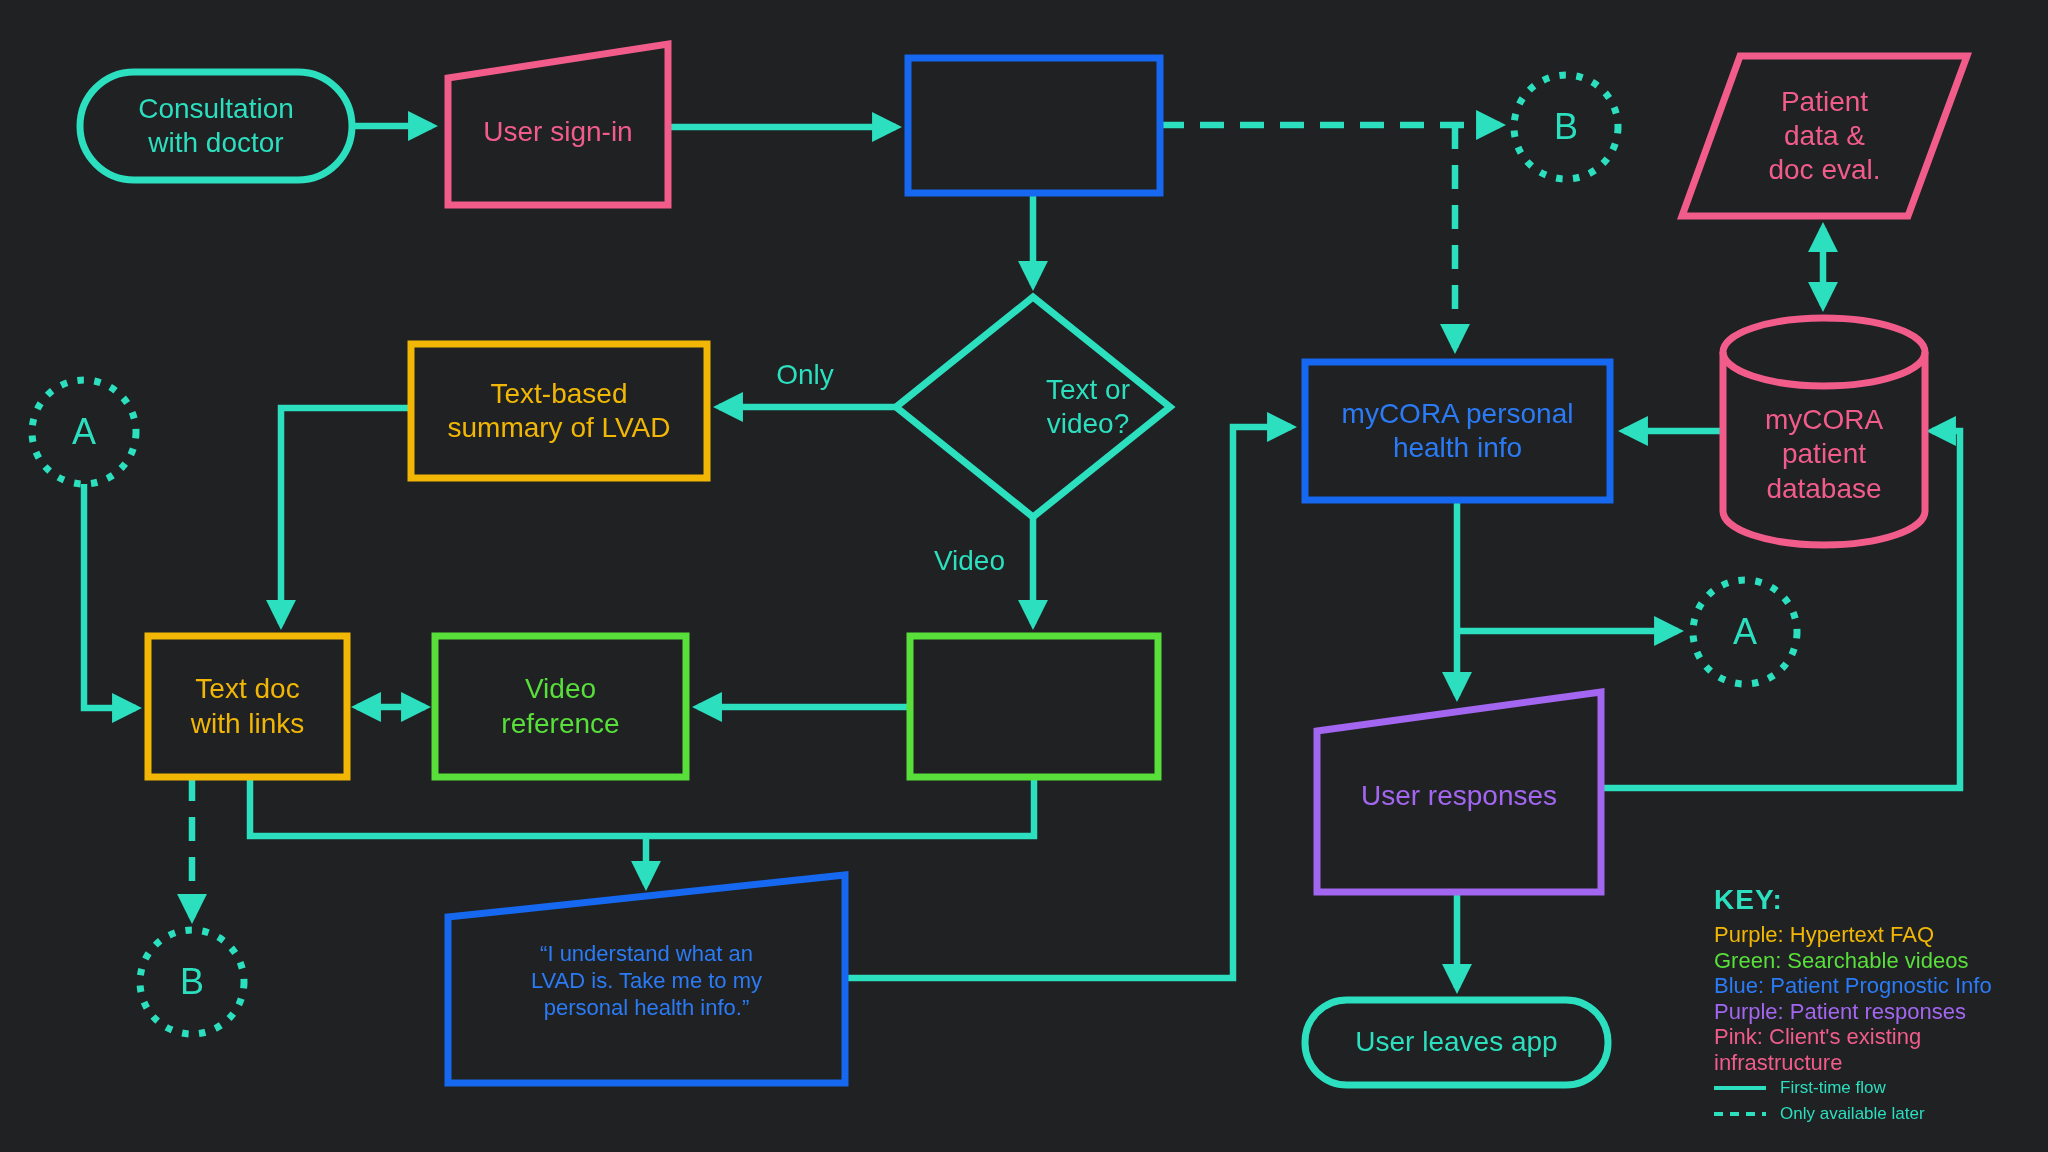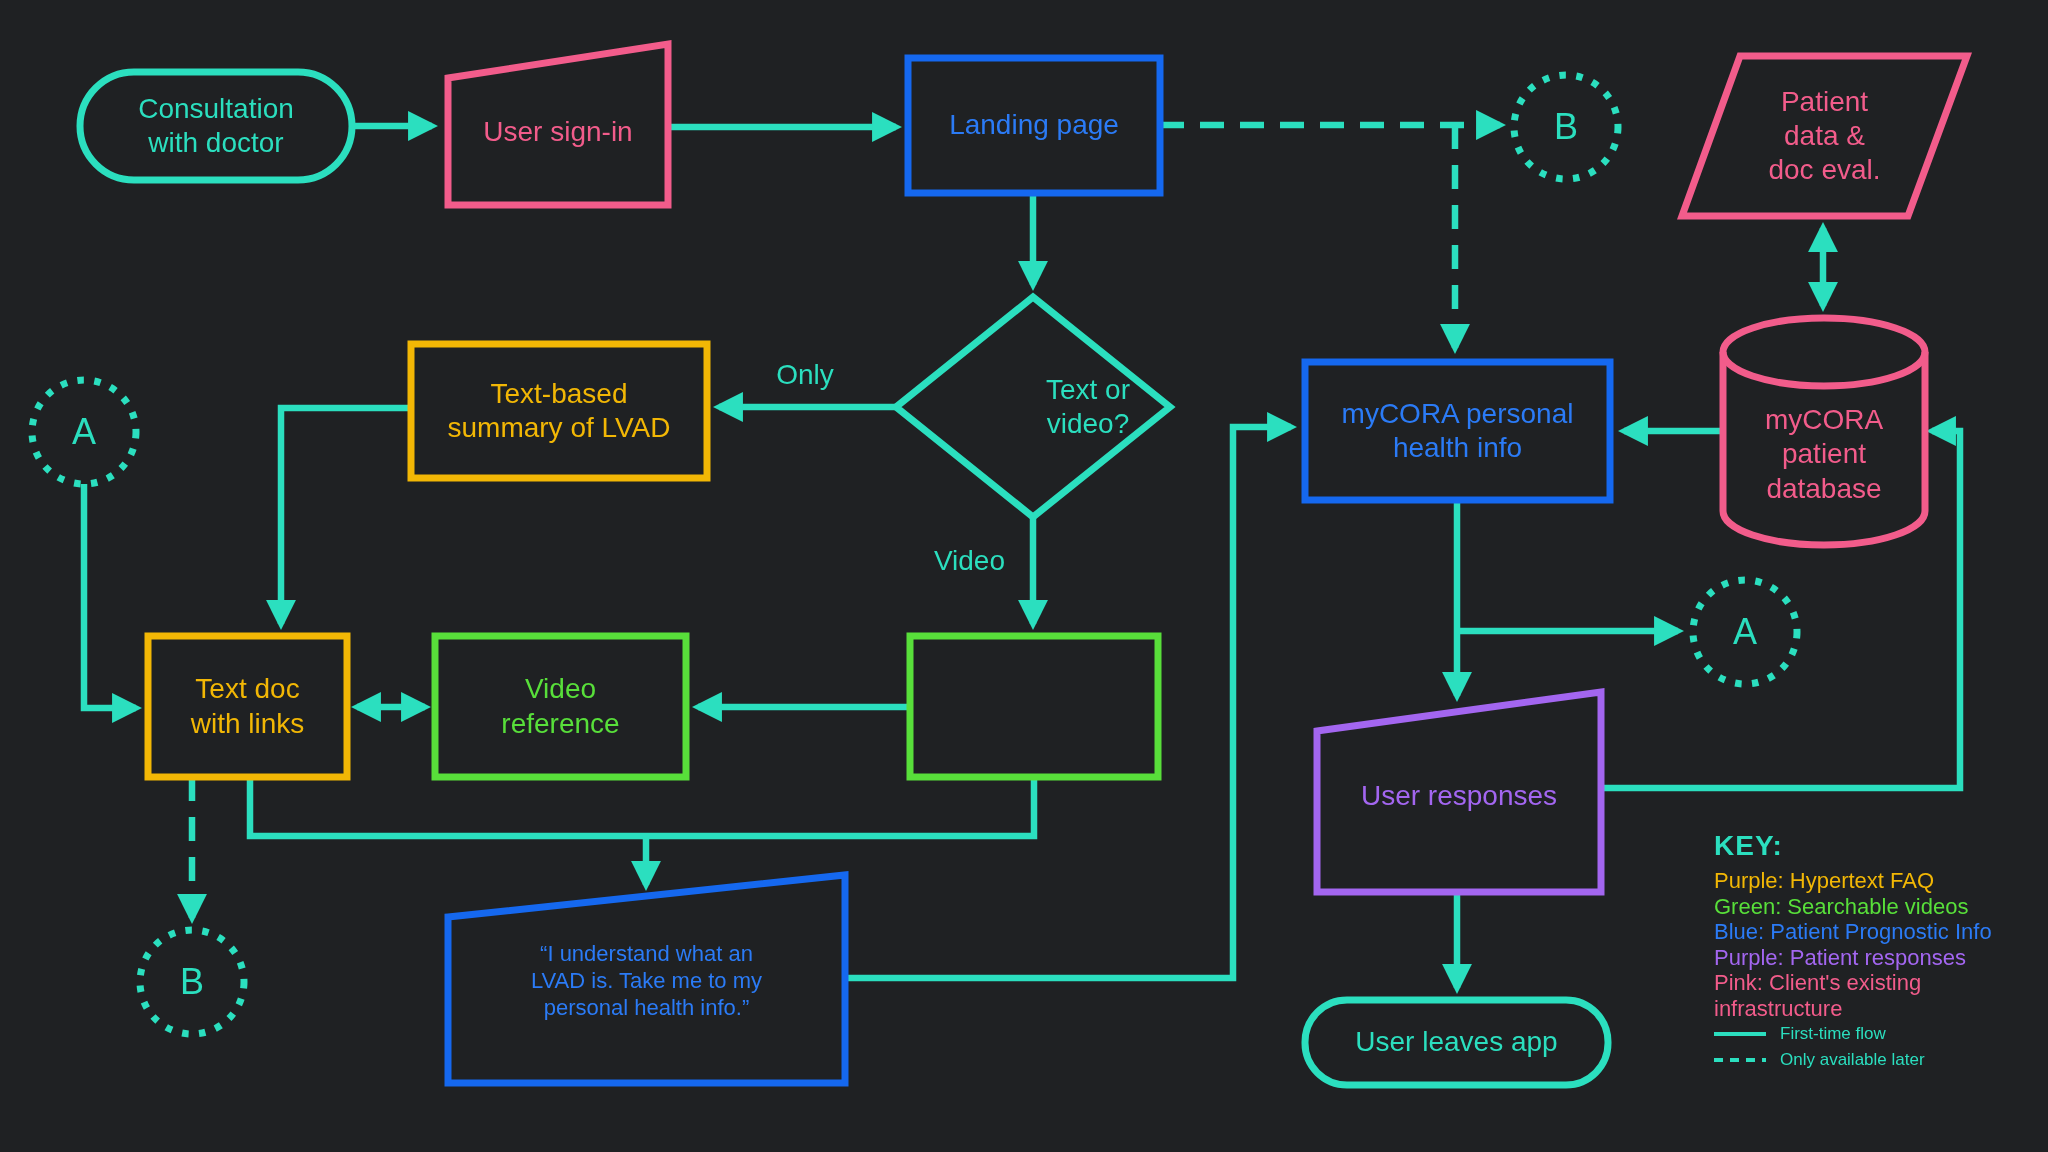--- a/index.html
+++ b/index.html
@@ -16,21 +16,21 @@
   .orange-s{stroke:#f2b705;} .green-s{stroke:#58df3a;} .purple-s{stroke:#a366f0;}
   .lbl{
     position:absolute;display:flex;align-items:center;justify-content:center;
     text-align:center;white-space:pre-line;font-size:28px;line-height:1.22;
     font-weight:400;pointer-events:none;
   }
   .teal-t{color:#2bdfbf;} .pink-t{color:#f25c8b;} .blue-t{color:#2b7bf6;}
   .orange-t{color:#f2b705;} .green-t{color:#58df3a;} .purple-t{color:#a366f0;}
   .circle-t{font-size:36px;}
   .quote-t{font-size:22px;}
-  #key{position:absolute;left:1714px;top:830px;width:330px;}
+  #key{position:absolute;left:1714px;top:884px;width:330px;}
   #key .ktitle{color:#2bdfbf;font-size:28px;font-weight:700;letter-spacing:1px;margin-bottom:6px;}
   #key .kentry{font-size:22px;line-height:25.5px;font-weight:400;}
   #key .krow{display:flex;align-items:center;gap:14px;height:26px;color:#2bdfbf;font-size:17px;}
   #key .swatch{width:52px;height:4px;background:#2bdfbf;flex:0 0 auto;}
   #key .swatch.dash{background:repeating-linear-gradient(90deg,#2bdfbf 0 9px,transparent 9px 16px);}
 </style>
 </head>
 <body>
 
 <div id="stage">
@@ -81,21 +81,20 @@
     <polygon class="shape blue-s" points="448,917 845,875 845,1083 448,1083"></polygon>
     <rect class="shape blue-s" x="1305" y="362" width="305" height="138"></rect>
     <circle class="dotcircle" cx="1745" cy="632" r="52"></circle>
     <polygon class="shape purple-s" points="1317,731 1601,692 1601,892 1317,892"></polygon>
     <rect class="shape teal-s" x="1305" y="1000" width="303" height="85" rx="42"></rect>
   </svg>
 
   <div class="lbl teal-t" style="left:80px;top:72px;width:272px;height:108px;">Consultation
 with doctor</div>
   <div class="lbl pink-t" style="left:448px;top:60px;width:220px;height:145px;">User sign-in</div>
-  <div class="lbl blue-t" style="left:908px;top:58px;width:252px;height:135px;">Landing page</div>
   <div class="lbl teal-t circle-t" style="left:1514px;top:75px;width:104px;height:104px;">B</div>
   <div class="lbl pink-t" style="left:1682px;top:56px;width:285px;height:160px;">Patient
 data &amp;
 doc eval.</div>
   <div class="lbl teal-t" style="left:988px;top:347px;width:200px;height:120px;">Text or
 video?</div>
   <div class="lbl orange-t" style="left:411px;top:344px;width:296px;height:134px;">Text-based
 summary of LVAD</div>
   <div class="lbl teal-t circle-t" style="left:32px;top:380px;width:104px;height:104px;">A</div>
   <div class="lbl orange-t" style="left:148px;top:636px;width:199px;height:141px;">Text doc

